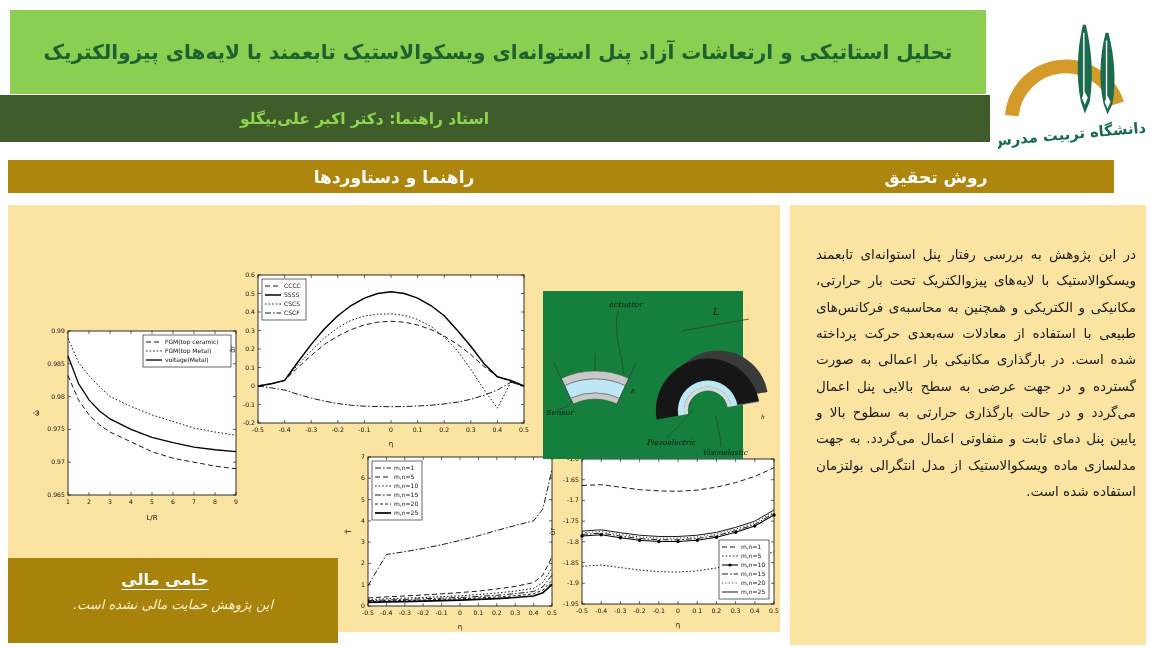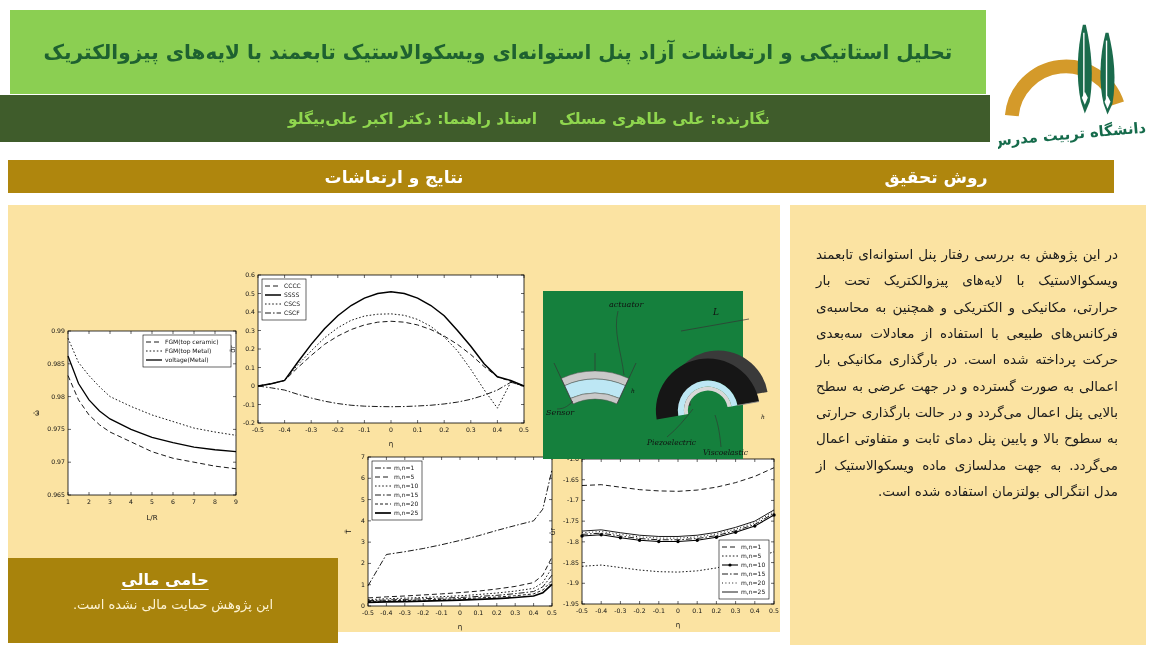--- a/index.html
+++ b/index.html
@@ -6,82 +6,81 @@
   #page{position:relative;width:1151px;height:649px;background:#ffffff;overflow:hidden;
         font-family:"DejaVu Sans",sans-serif;}
   
   .title-box{position:absolute;left:10px;top:10px;width:976px;height:84px;background:#8BCF52;
              display:flex;align-items:center;justify-content:center;}
   .title-box .title{color:#1E6130;font-weight:bold;font-size:20px;line-height:1.65;text-align:center;width:96%;}
   .authors-bar{position:absolute;left:0;top:95px;width:990px;height:47px;background:#3F5C2B;}
   .authors-bar span{position:absolute;top:50%;transform:translateY(-50%);color:#8FD64E;
                     font-weight:bold;font-size:15.5px;white-space:nowrap;}
   .author-name{right:220px;}
-  .advisor-name{left:240px;margin-left:48px;}
+  .advisor-name{left:240px;}
   .logo-box{position:absolute;left:998px;top:10px;width:148px;height:145px;background:#fff;}
   
   .sec-header{position:absolute;height:33px;background:#AF860D;color:#fff;font-weight:bold;font-size:17px;
               display:flex;align-items:center;justify-content:center;top:160px;}
   .sec-header.results{left:8px;width:772px;}
   .sec-header.method{left:758px;width:356px;}
   
   .panel{position:absolute;top:205px;background:#FBE3A2;}
   .panel.results{left:8px;width:772px;height:427px;}
   .panel.method{left:790px;width:356px;height:440px;}
-  .method-text{padding:36px 28px 0 26px;font-size:13.5px;line-height:1.95;color:#1c1c1c;
+  .method-text{padding:36px 10px 0 26px;font-size:13.5px;line-height:1.95;color:#1c1c1c;
                text-align:justify;}
   .intro-text{position:absolute;top:14px;right:12px;width:468px;font-size:13.5px;line-height:1.8;
               color:#1c1c1c;text-align:justify;}
   
   .chart{position:absolute;background:#fff;}
   #chartA{left:24px;top:118px;width:212px;height:200px;background:transparent;}
   #chartB{left:220px;top:62px;width:306px;height:182px;background:transparent;}
   #chartC{left:336px;top:244px;width:216px;height:183px;background:transparent;}
   #chartD{left:540px;top:240px;width:234px;height:185px;background:transparent;}
   .diagram-box{position:absolute;left:535px;top:86px;width:200px;height:168px;background:#15803d;}
   .diagram-box svg{display:block;}
   .dlabel{font-family:"DejaVu Serif",serif;font-style:italic;}
   
   .sponsor-box{position:absolute;left:8px;top:558px;width:330px;height:85px;background:#A8830C;
                text-align:center;color:#fff;}
   .sponsor-box h3{margin:12px 16px 8px 0;font-size:16px;color:#fff;
                   text-decoration:underline;text-underline-offset:4px;}
-  .sponsor-box p{margin:0;font-size:13px;color:#FDF3D3;}
+  .sponsor-box p{margin:0;font-size:13px;color:#FDF3D3;font-style:italic;}
 </style>
 </head>
 <body>
 
 <div id="page">
 
   <div class="title-box">
     <div class="title" dir="rtl">
       <span>تحلیل استاتیکی و ارتعاشات آزاد پنل استوانه‌ای ویسکوالاستیک تابعمند با لایه‌های پیزوالکتریک</span><br>
     </div>
   </div>
 
   <div class="authors-bar" dir="rtl">
-    <span class="author-name">نگارنده: علی طاهری مسلک</span>
     <span class="advisor-name">استاد راهنما: دکتر اکبر علی‌بیگلو</span>
   </div>
 
   <div class="logo-box">
     <svg width="148" height="145" viewBox="0 0 150 145">
       <path d="M14,106 A55,55 0 0 1 121,94" fill="none" stroke="#D49A2A" stroke-width="14"></path>
       <path d="M86,14 C80,40 79,68 84,92 L88,104 L93,92 C97,66 95,40 89,14 Z" fill="#1A6B4C"></path>
       <path d="M87,22 L87,86" stroke="#fff" stroke-width="1.4"></path>
       <polygon points="85,88 88,82 91,88 88,95" fill="#fff"></polygon>
       <path d="M109,22 C103,46 102,72 107,94 L111,105 L116,94 C120,70 118,46 112,22 Z" fill="#1A6B4C"></path>
       <path d="M110,30 L110,90" stroke="#fff" stroke-width="1.4"></path>
       <polygon points="108,92 111,86 114,92 111,99" fill="#fff"></polygon>
       <text x="72" y="130" text-anchor="middle" font-size="15" font-weight="bold" fill="#156B4B" transform="rotate(-5 72 130)">دانشگاه تربیت مدرس</text>
     </svg>
   </div>
 
   <div class="sec-header results">
-    <span>نتایج و ارتعاشات</span>
+    <span>راهنما و دستاوردها</span>
   </div>
   <div class="sec-header method">
     <span>روش تحقیق</span>
   </div>
 
   <div class="panel method">
     <div class="method-text" dir="rtl">در این پژوهش به بررسی رفتار پنل استوانه‌ای تابعمند ویسکوالاستیک با لایه‌های پیزوالکتریک تحت بار حرارتی، مکانیکی و الکتریکی و همچنین به محاسبه‌ی فرکانس‌های طبیعی با استفاده از معادلات سه‌بعدی حرکت پرداخته شده است. در بارگذاری مکانیکی بار اعمالی به صورت گسترده و در جهت عرضی به سطح بالایی پنل اعمال می‌گردد و در حالت بارگذاری حرارتی به سطوح بالا و پایین پنل دمای ثابت و متفاوتی اعمال می‌گردد. به جهت مدلسازی ماده ویسکوالاستیک از مدل انتگرالی بولتزمان استفاده شده است.</div>
   </div>
 
   <div class="panel results">

